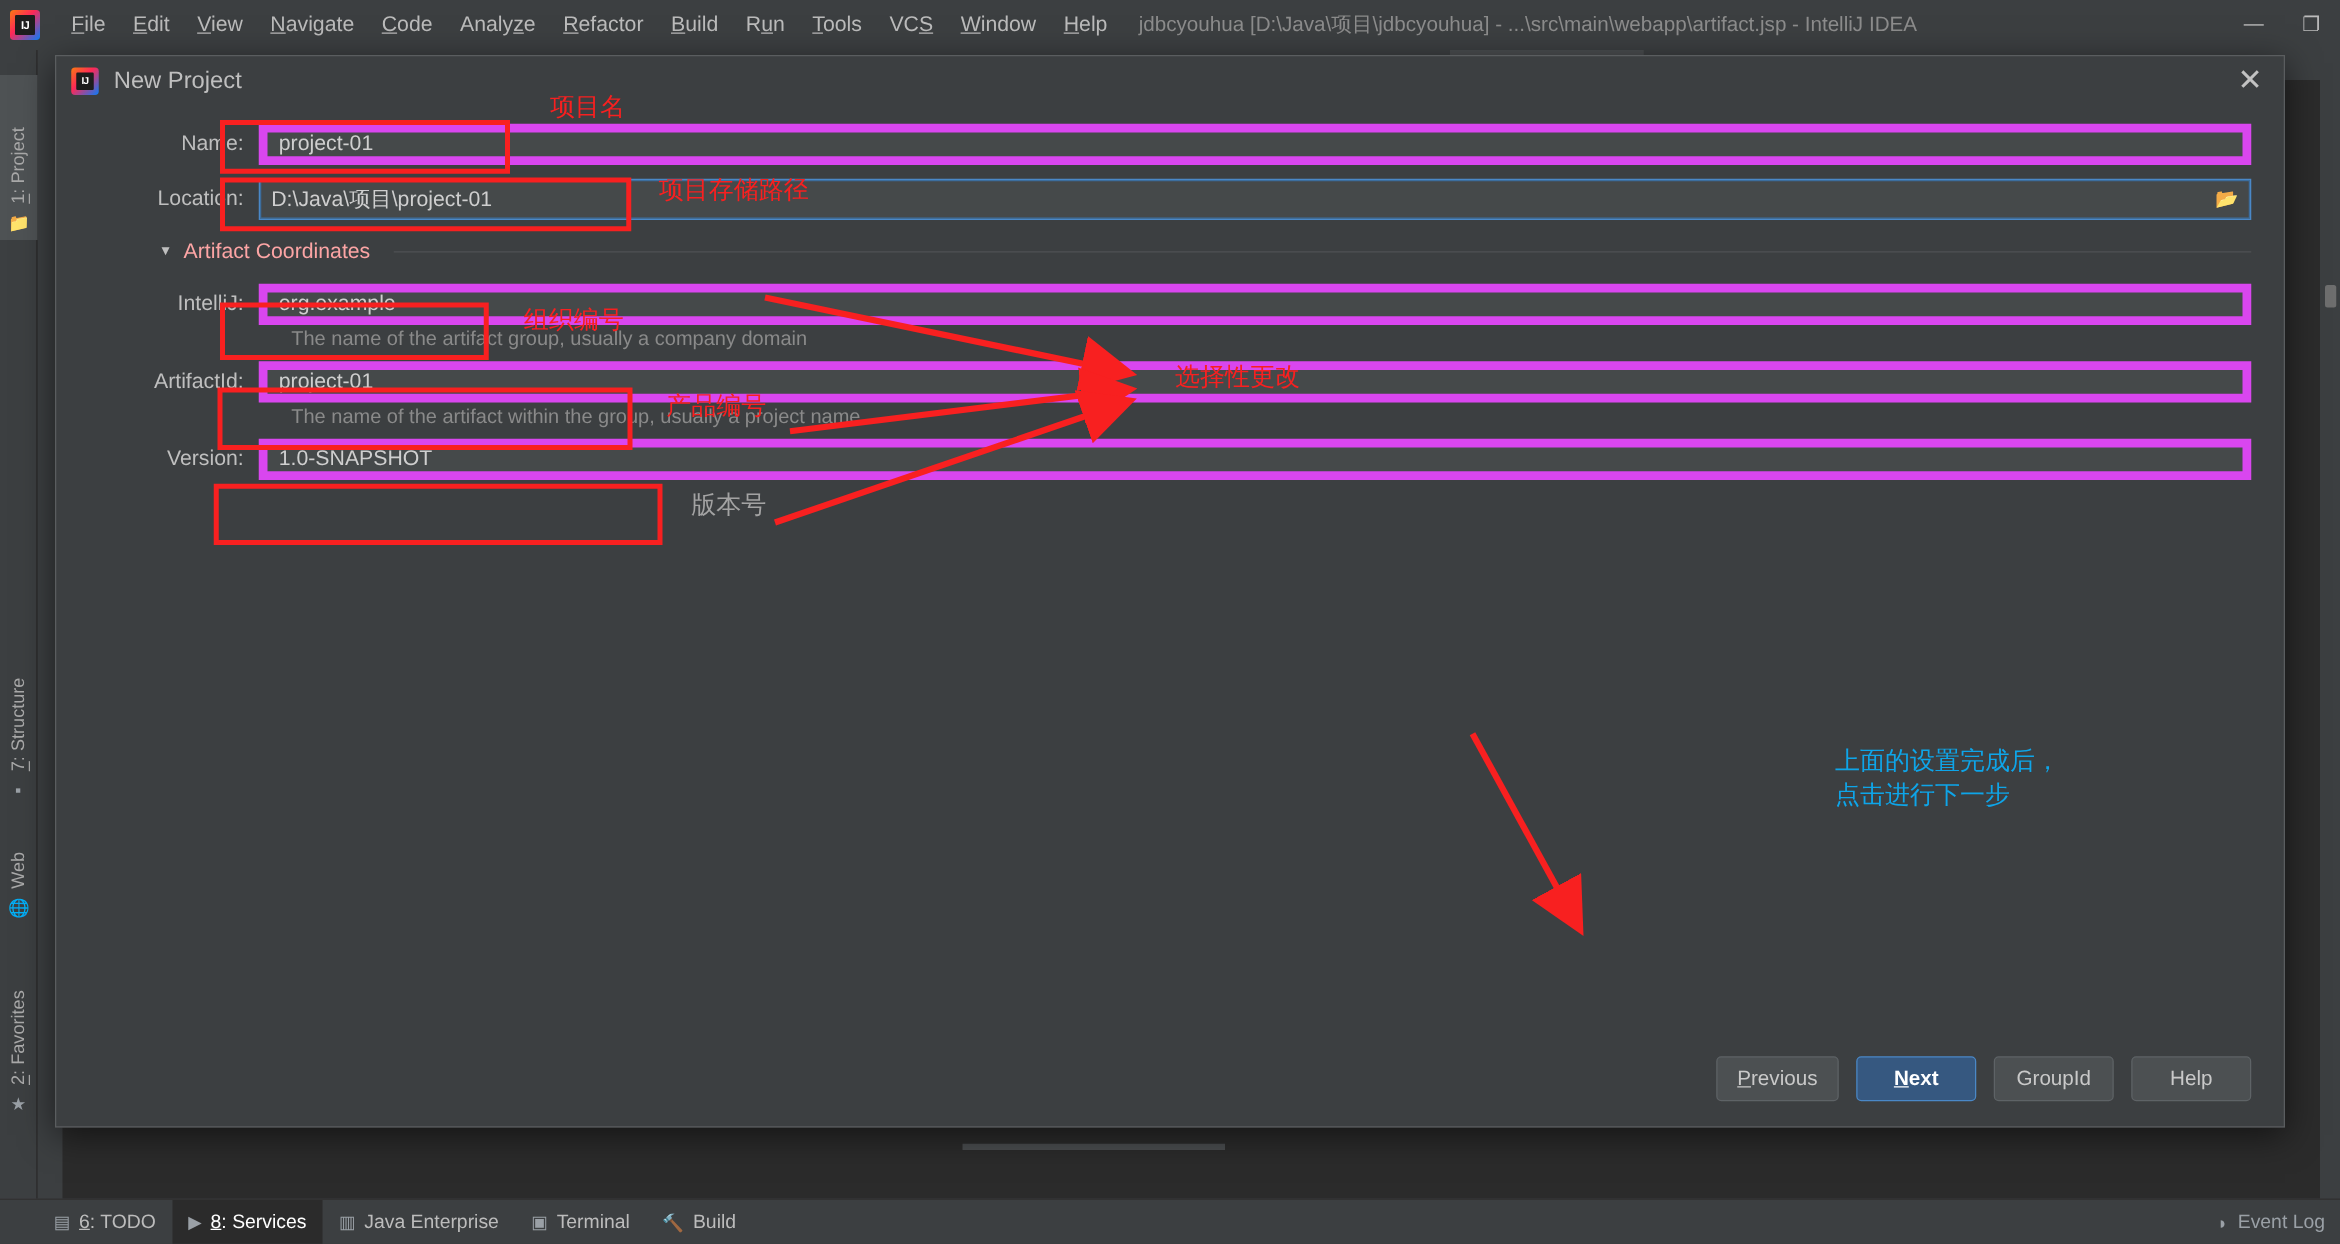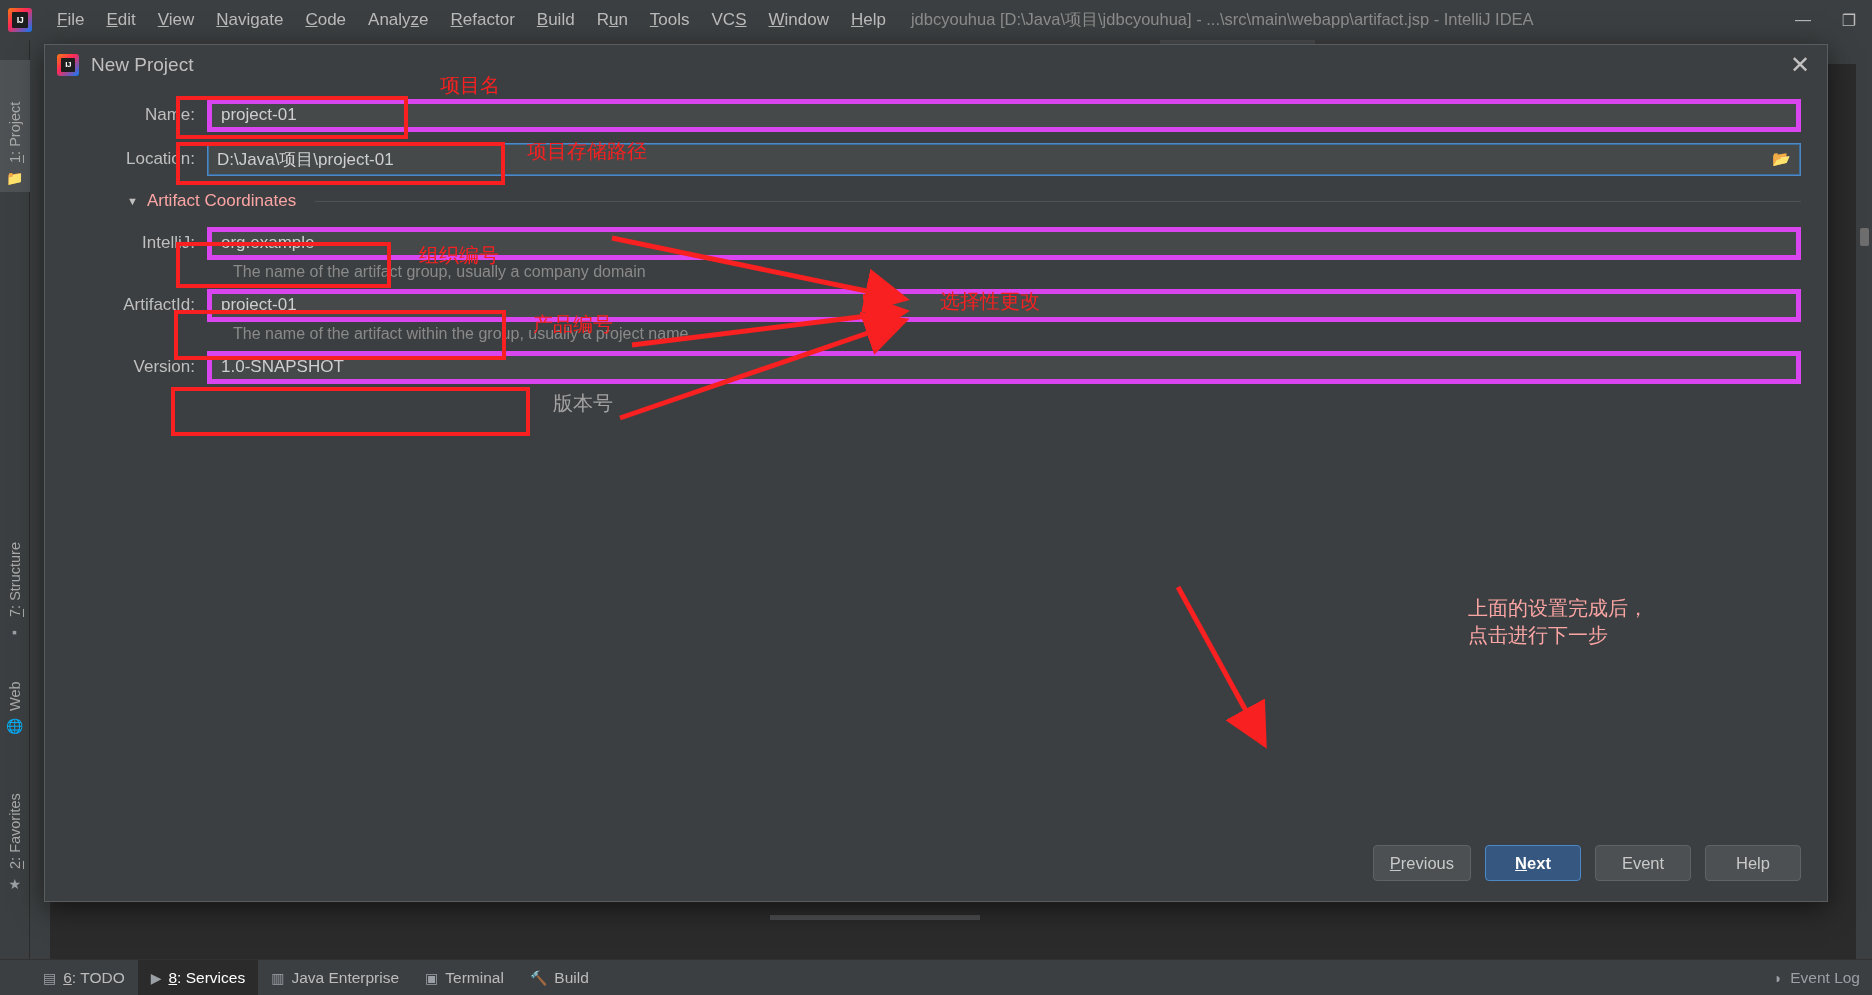--- a/index.html
+++ b/index.html
@@ -77,21 +77,21 @@
   .dlg-header { position: relative; height: 40px; display: flex; align-items: center; padding-left: 12px; }
   .dlg-title { color: #bfbfbf; font-size: 19px; margin-left: 12px; }
   .dlg-close { position: absolute; right: 14px; top: 8px; width: 26px; height: 26px;
     color: #c2c2c2; font-size: 24px; line-height: 24px; text-align: center; }
 
   .form { position: absolute; left: 10px; top: 48px; right: 0; }
   .row { position: relative; height: 44px; display: flex; align-items: center; }
   .lbl { color: #bfbfbf; font-size: 17px; text-align: right; width: 152px; flex: none; padding-right: 12px; }
   .field {
     flex: 1; height: 33px; margin-right: 26px; background: #45494a;
-    border: 5px solid #d946ef; color: #cfcfcf; font-size: 17px;
+    border: 7px solid #d946ef; color: #cfcfcf; font-size: 17px;
     display: flex; align-items: center; padding: 0 9px;
   }
   .field.focused { border: 1px solid #4a88c7; box-shadow: 0 0 0 1px #3c6e9e inset; }
   .field .browse { margin-left: auto; color: #b5b5b5; font-size: 15px; }
   .hint { color: #8a8a8a; font-size: 16px; margin-left: 178px; margin-top: -2px; margin-bottom: 2px; }
 
   .section-head { display: flex; align-items: center; gap: 9px; padding: 10px 26px 10px 72px; }
   .section-head .tri { color: #bfbfbf; font-size: 11px; }
   .section-head .stext { color: #fca5a5; font-size: 17px; white-space: nowrap; }
   .section-head .rule { flex: 1; height: 1px; background: #4f5254; margin-left: 10px; }
@@ -231,21 +231,21 @@
     </div>
 
     <div class="dlg-buttons" id="dlg-buttons">
         <div class="btn">
           <span><u>P</u>revious</span>
         </div>
         <div class="btn primary">
           <span><u>N</u>ext</span>
         </div>
         <div class="btn">
-          <span>Event</span>
+          <span>GroupId</span>
         </div>
         <div class="btn">
           <span>Help</span>
         </div>
       </div>
   </div>
 
   <div id="anno-boxes">
       <div class="anno-box" style="left: 176px; top: 96px; width: 232px; height: 43px; border-color: rgb(248, 32, 32);"></div>
       <div class="anno-box" style="left: 176px; top: 142px; width: 329px; height: 43px; border-color: rgb(248, 32, 32);"></div>
@@ -253,21 +253,21 @@
       <div class="anno-box" style="left: 174px; top: 310px; width: 332px; height: 50px; border-color: rgb(248, 32, 32);"></div>
       <div class="anno-box" style="left: 171px; top: 387px; width: 359px; height: 49px; border-color: rgb(248, 32, 32);"></div>
     </div>
   <div id="anno-labels">
       <div class="anno-text" style="left: 440px; top: 72px; color: rgb(248, 32, 32);">项目名</div>
       <div class="anno-text" style="left: 527px; top: 138px; color: rgb(248, 32, 32);">项目存储路径</div>
       <div class="anno-text" style="left: 419px; top: 242px; color: rgb(248, 32, 32);">组织编号</div>
       <div class="anno-text" style="left: 533px; top: 311px; color: rgb(248, 32, 32);">产品编号</div>
       <div class="anno-text" style="left: 553px; top: 390px; color: #a3a3a3;">版本号</div>
       <div class="anno-text" style="left: 940px; top: 288px; color: rgb(248, 32, 32);">选择性更改</div>
-      <div class="anno-text" style="left: 1468px; top: 595px; color: #fca5a5;">上面的设置完成后，
+      <div class="anno-text" style="left: 1468px; top: 595px; color: #0ea5e9;">上面的设置完成后，
 点击进行下一步</div>
     </div>
   <svg class="anno-svg">
     <defs>
       <marker id="ah" markerWidth="9" markerHeight="9" refX="7" refY="4.5" orient="auto">
         <path d="M0,0 L9,4.5 L0,9 z" fill="#f82020"></path>
       </marker>
     </defs>
 
     <line x1="612" y1="238" x2="900" y2="298" stroke="#f82020" stroke-width="5" marker-end="url(#ah)"></line>

